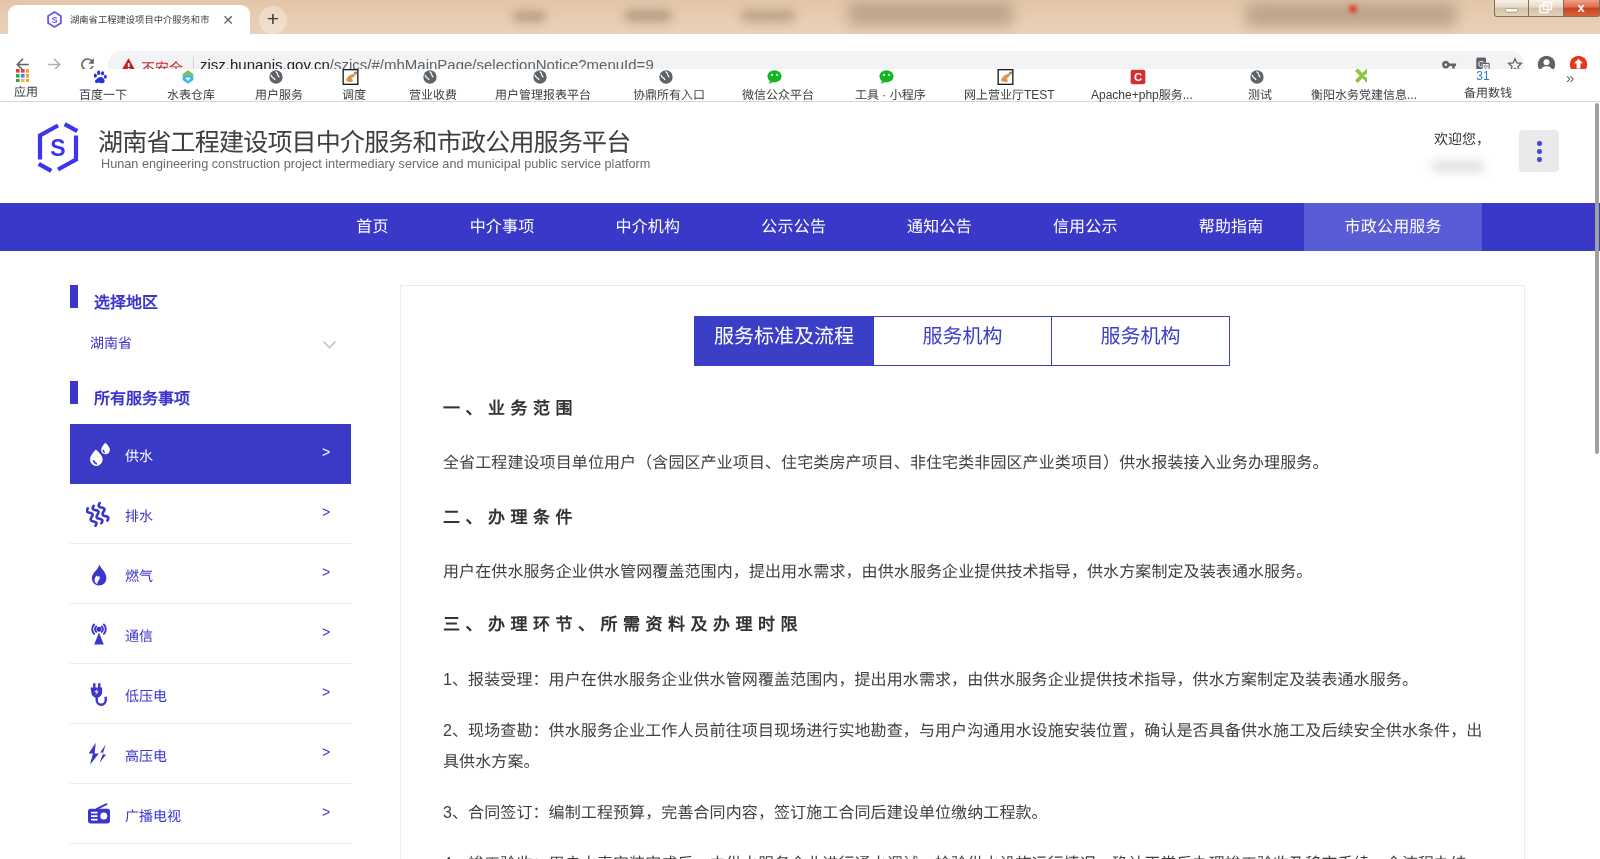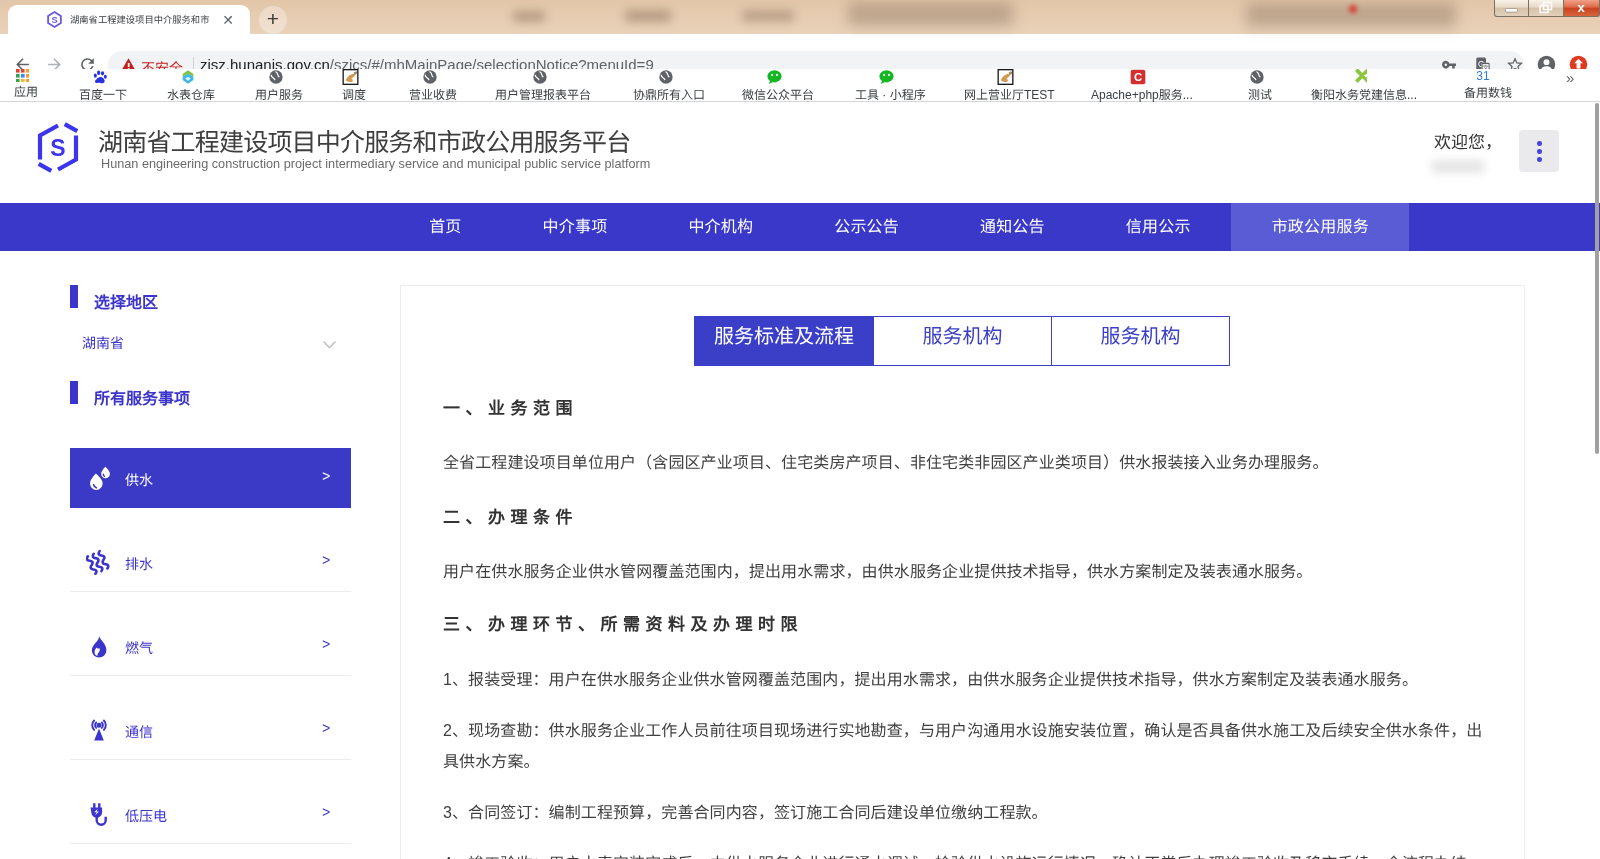--- a/index.html
+++ b/index.html
@@ -40,39 +40,39 @@
 #bookmarks{position:absolute;left:0;top:69px;width:1600px;height:33px;background:#fff;
   border-bottom:1px solid #d6d6d6;}
 .bm{position:absolute;top:0;height:32px;display:flex;align-items:center;
   font-size:12px;color:#3c4043;white-space:nowrap;flex-direction:column;}
 .bm svg,.bm .bicon{margin-right:7px;flex:none;}
 
 #page{position:absolute;left:0;top:102px;width:1600px;height:757px;background:#fff;}
 
 #htitle{position:absolute;left:98px;top:27px;font-size:25px;line-height:26px;letter-spacing:-0.8px;color:#3e3e3e;}
 #hsub{position:absolute;left:101px;top:56px;font-size:12.7px;line-height:13px;color:#6b6b6b;}
-#welcome{position:absolute;left:1434px;top:26px;font-size:17px;color:#333;}
+#welcome{position:absolute;left:1434px;top:26px;font-size:14px;color:#333;}
 #userblur{position:absolute;left:1431px;top:58px;width:54px;height:13px;background:#cfcfcf;
   filter:blur(4px);border-radius:6px;opacity:0.55;}
 #dots{position:absolute;left:1519px;top:28px;width:40px;height:42px;background:#eaeaec;
   border-radius:4px;}
 #dots i{position:absolute;left:18px;width:4.5px;height:4.5px;border-radius:50%;background:#4747d6;}
 
 #nav{position:absolute;left:0;top:101px;width:1600px;height:48px;background:#3a38c9;
   display:flex;padding-left:198px;justify-content:center;}
 #nav div{height:48px;line-height:48px;padding:0 40.5px;color:#fff;font-size:16px;
   letter-spacing:0.2px;white-space:nowrap;}
 #nav div.on{background:#5a5cd5;}
 
 .sbar{position:absolute;left:70px;width:8px;height:23px;background:#3c35cb;}
 .shead{position:absolute;left:94px;font-size:16px;font-weight:bold;color:#3c35cb;}
-#region{position:absolute;left:82px;top:230px;font-size:14px;color:#3c35cb;}
+#region{position:absolute;left:90px;top:230px;font-size:14px;color:#3c35cb;}
 #rchev{position:absolute;left:322px;top:238px;}
 #slist{position:absolute;left:70px;top:322px;width:281px;}
-.srow{position:relative;height:60px;border-bottom:1px solid #ececec;color:#3c35cb;margin-top:24px;}
+.srow{position:relative;height:60px;border-bottom:1px solid #ececec;color:#3c35cb;}
 .srow .sic{position:absolute;left:16px;top:17px;width:26px;height:26px;}
 .srow .stxt{position:absolute;left:55px;top:21px;font-size:14px;}
 .srow .sarr{position:absolute;left:252px;top:21px;font-size:14px;font-family:"Liberation Mono",monospace;}
 .srow.sel{background:#3b3ac7;color:#fff;border-bottom:none;}
 
 #card{position:absolute;left:400px;top:183px;width:1125px;height:700px;background:#fff;
   border:1px solid #ececec;}
 #tabs{position:absolute;left:293px;top:30px;display:flex;border:1px solid #3b3fc7;}
 #tabs div{width:178px;height:48px;line-height:38px;text-align:center;font-size:20px;
   color:#3b3fc7;background:#fff;}
@@ -303,20 +303,21 @@
       <i style="top:19px"></i>
       <i style="top:27px"></i>
     </div>
   <div id="nav">
     <div>首页</div>
       <div>中介事项</div>
       <div>中介机构</div>
       <div>公示公告</div>
     <div>通知公告</div>
       <div>信用公示</div>
+      <div>帮助指南</div>
       <div class="on">市政公用服务</div>
   </div>
 
   <div class="sbar" style="top:183px"></div>
   <div class="shead" style="top:187px">选择地区</div>
   <div id="region">湖南省</div>
   <svg id="rchev" width="15" height="9" viewBox="0 0 15 9">
       <path d="M1.5 1.5 L7.5 7.5 L13.5 1.5" fill="none" stroke="#c3c3c8" stroke-width="1.6"></path>
     </svg>
   <div class="sbar" style="top:279px"></div>

